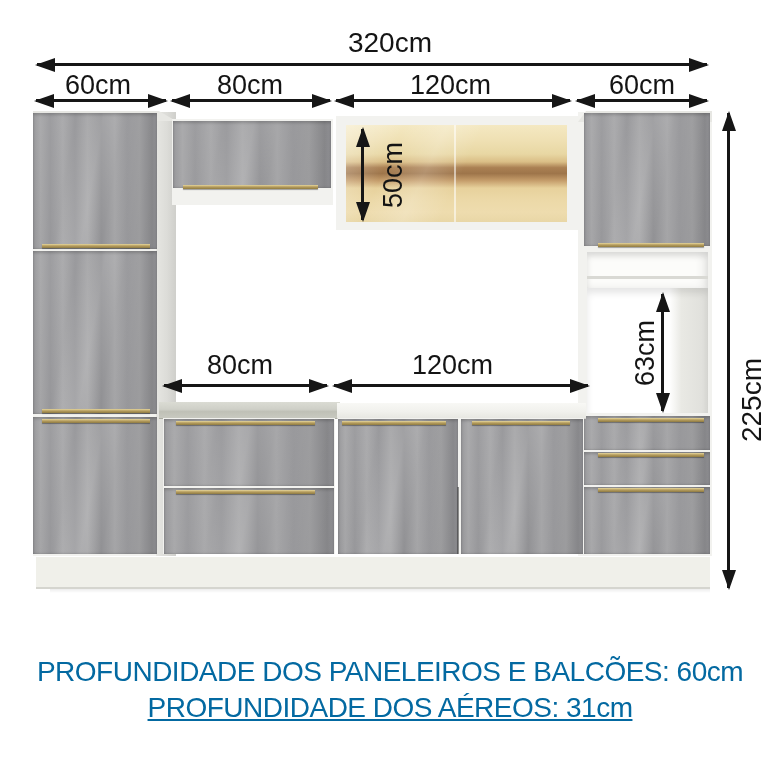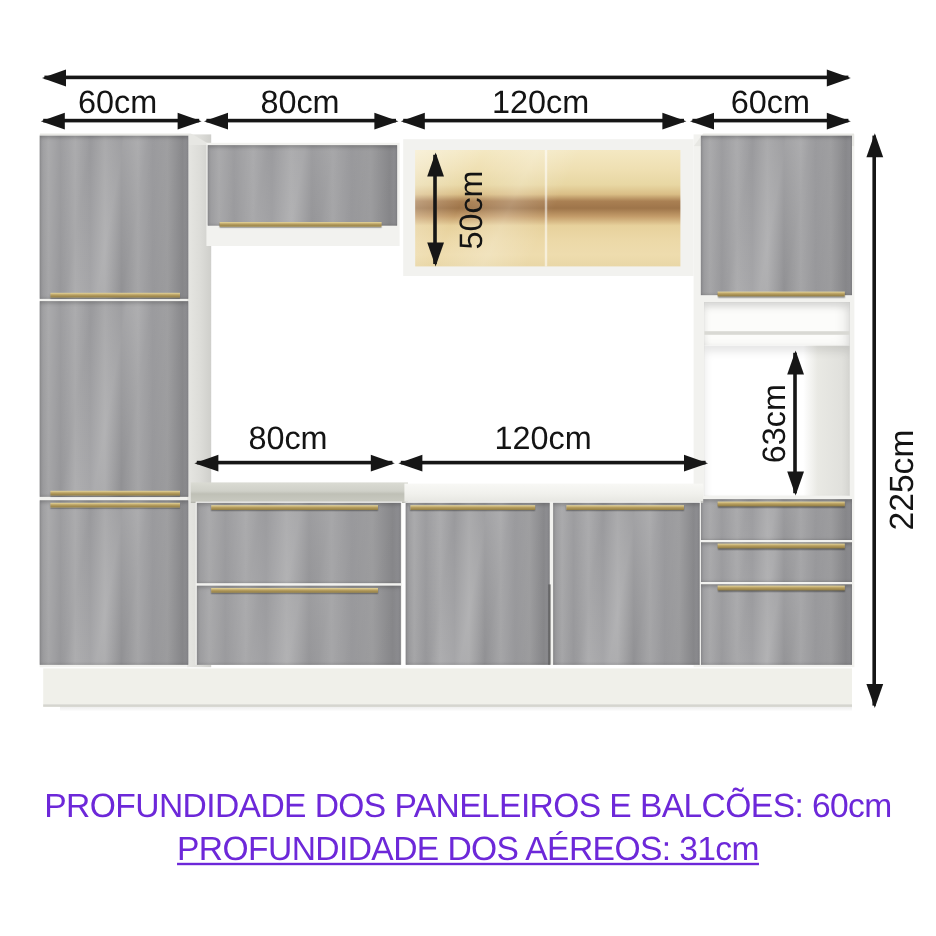--- a/index.html
+++ b/index.html
@@ -14,21 +14,21 @@
   .dim.h::before{left:-2px;transform:translateY(-50%);border-left:0;border-right:20px solid #161616;}
   .dim.h::after{right:-2px;transform:translateY(-50%);border-right:0;border-left:20px solid #161616;}
   .dim.v{width:3px;}
   .dim.v::before,.dim.v::after{content:"";position:absolute;left:50%;width:0;height:0;border:7px solid transparent;}
   .dim.v::before{top:-2px;transform:translateX(-50%);border-top:0;border-bottom:20px solid #161616;}
   .dim.v::after{bottom:-2px;transform:translateX(-50%);border-bottom:0;border-top:20px solid #161616;}
   
   .dlabel{position:absolute;font-size:27px;line-height:1;text-align:center;color:#141414;white-space:nowrap;}
   .dlabel.big{font-size:28px;}
   .rot{display:flex;align-items:center;justify-content:center;transform:rotate(-90deg);}
-  .footer-line{position:absolute;left:0;width:780px;text-align:center;font-size:28px;letter-spacing:-0.5px;color:#6d28d9;white-space:nowrap;}
+  .footer-line{position:absolute;left:0;width:780px;text-align:center;font-size:28px;letter-spacing:-0.5px;color:#0369a1;white-space:nowrap;}
   
   .carcass{position:absolute;background:#f2f2ef;}
   .topface{position:absolute;background:#e7e7e3;}
   .sidepanel{position:absolute;background:linear-gradient(90deg,#e6e6e2 0%,#dcdcd8 55%,#cfcfcb 100%);}
   .door{
     position:absolute;
     background:
       linear-gradient(100deg, rgba(255,255,255,.10) 0%, rgba(255,255,255,0) 30%, rgba(255,255,255,.15) 48%, rgba(255,255,255,0) 62%, rgba(0,0,0,.05) 100%),
       linear-gradient(90deg,#8f8f92 0%,#a3a3a5 6%,#97979a 14%,#a9a9ab 24%,#9a9a9d 34%,#a5a5a7 44%,#919194 55%,#a7a7a9 66%,#9b9b9e 76%,#a1a1a3 86%,#8c8c8f 96%,#96969a 100%);
     box-shadow:inset 0 2px 3px rgba(0,0,0,.18), inset 0 -1px 2px rgba(0,0,0,.10);
@@ -44,20 +44,21 @@
   .counter-concrete{position:absolute;background:linear-gradient(180deg,#dadbd3 0%,#cfd0c8 45%,#bfc0b6 60%,#c8c9c0 100%);border-bottom:1px solid #aaaba1;}
   .counter-white{position:absolute;background:linear-gradient(180deg,#f8f8f5 0%,#f1f1ed 55%,#e7e7e2 100%);border-bottom:1px solid #d4d4cf;}
   .niche{position:absolute;background:#fcfcfa;}
   .plinth{position:absolute;background:#f0f0ea;border-bottom:2px solid #d5d5cf;}
 </style>
 </head>
 <body>
 
 <div id="stage">
 
+  <div class="dlabel big" style="left:340px;top:29px;width:100px;">320cm</div>
   <div class="dim h" style="left:37px;top:63px;width:670px;"></div>
 
   <div class="dlabel" style="left:58px;top:72px;width:80px;">60cm</div>
   <div class="dlabel" style="left:210px;top:72px;width:80px;">80cm</div>
   <div class="dlabel" style="left:410px;top:72px;width:80px;">120cm</div>
   <div class="dlabel" style="left:602px;top:72px;width:80px;">60cm</div>
 
   <div class="dim h" style="left:36px;top:99px;width:130px;"></div>
   <div class="dim h" style="left:172px;top:99px;width:158px;"></div>
   <div class="dim h" style="left:336px;top:99px;width:234px;"></div>

